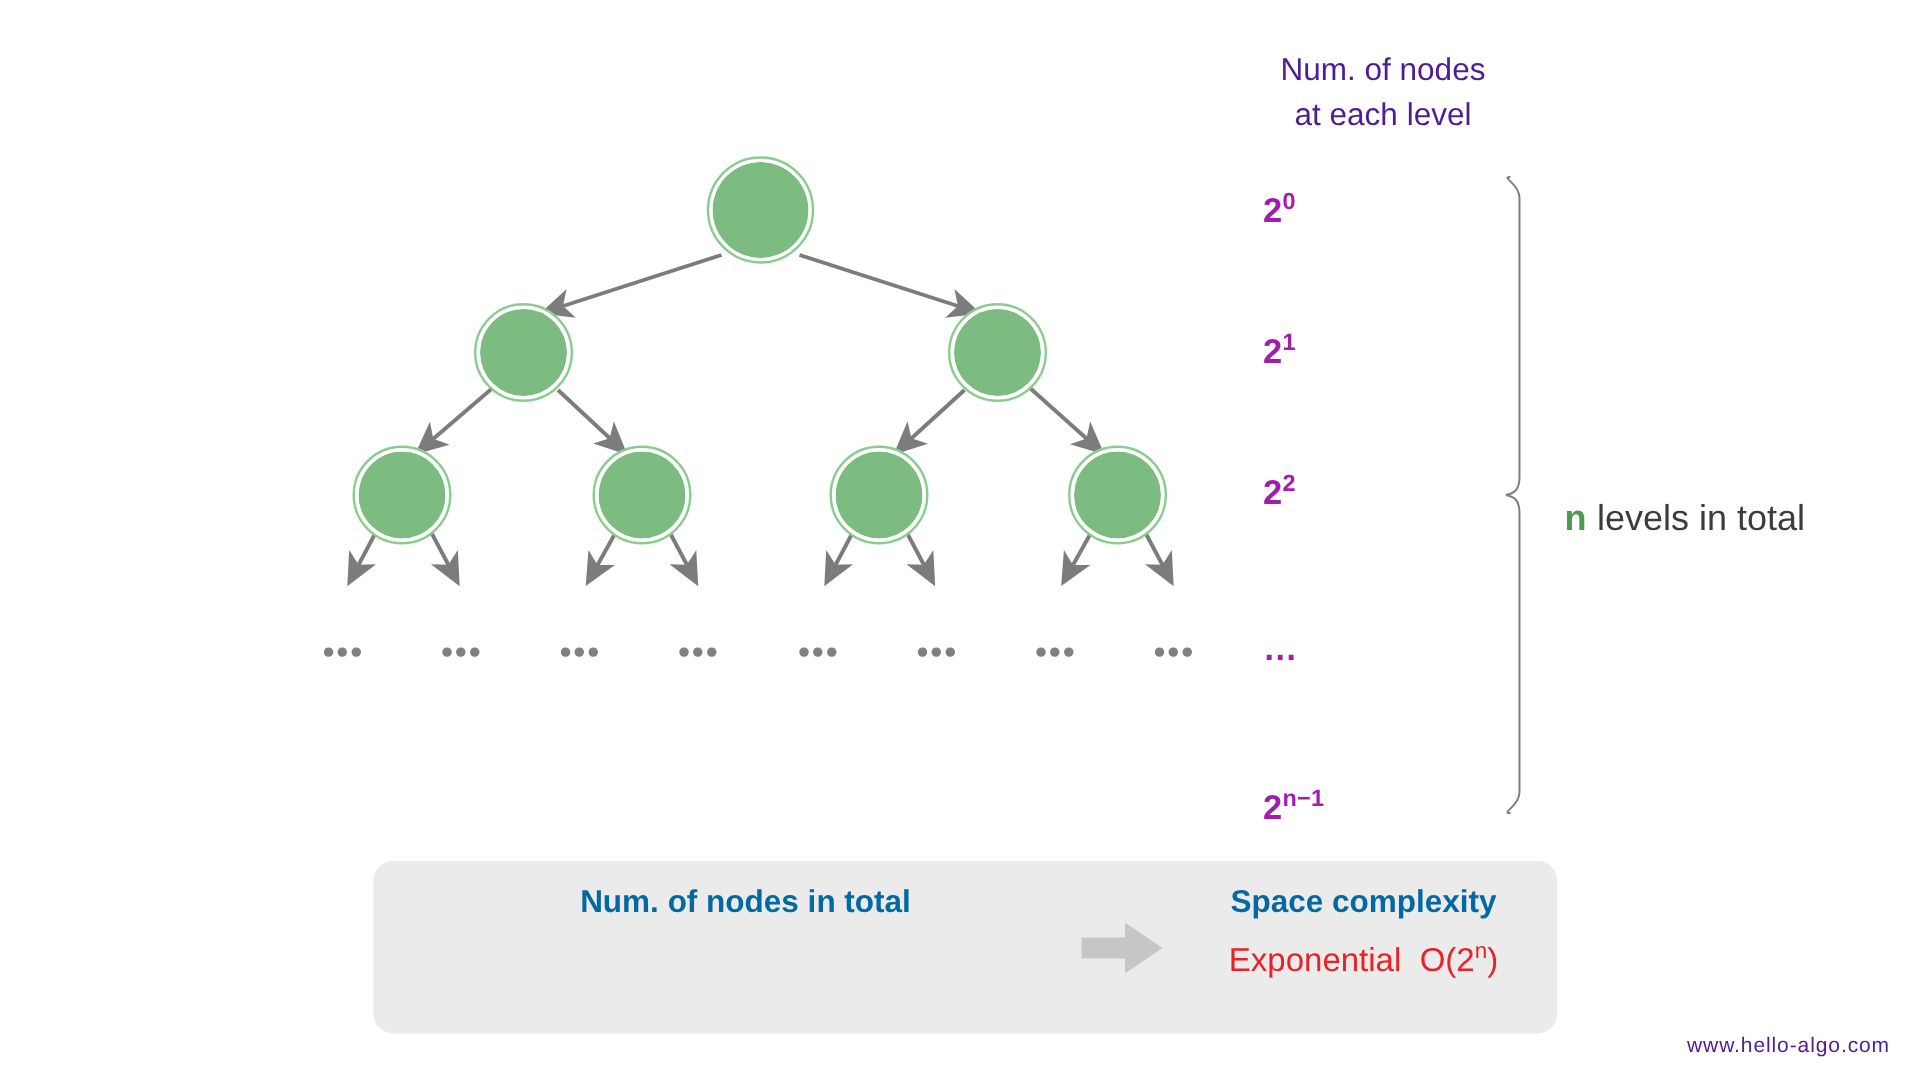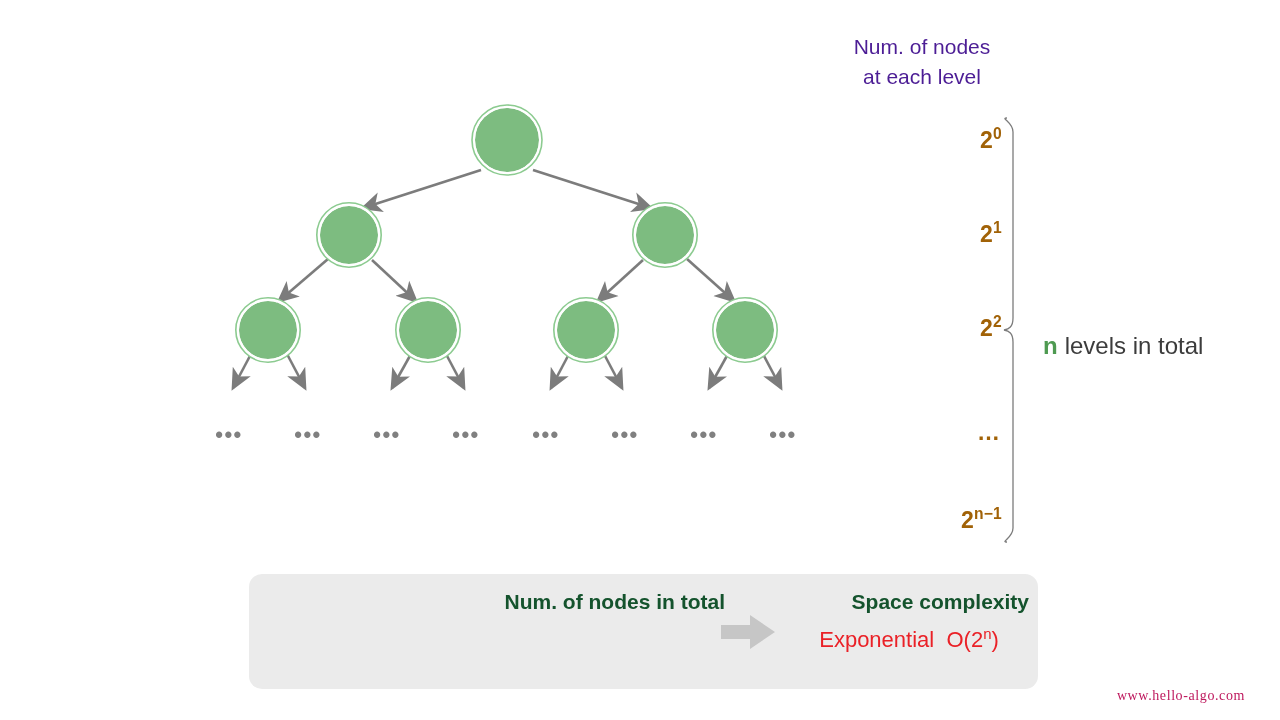--- a/index.html
+++ b/index.html
@@ -41,25 +41,25 @@
     font-size: 21px;
     line-height: 30px;
     color: #4c1d95;
     white-space: pre-line;
   }
 
   
   .level-label {
     position: absolute;
     width: 160px;
-    text-align: right;
+    text-align: left;
     left: 842px;
     font-size: 23px;
     font-weight: bold;
-    color: #a16207;
+    color: #a21caf;
     letter-spacing: 0.2px;
   }
   .level-label sup {
     font-size: 0.68em;
     vertical-align: super;
     line-height: 0;
     font-weight: bold;
   }
   .level-label.dots {
     font-size: 23px;
@@ -112,23 +112,22 @@
   .sum-right {
     position: absolute;
     left: 540px;
     top: 16px;
     width: 240px;
     text-align: center;
   }
   .sum-title {
     font-size: 21px;
     font-weight: bold;
-    color: #14532d;
-    white-space: nowrap;
-    text-align: right;
+    color: #0369a1;
+    white-space: nowrap;
   }
   .sum-formula {
     margin-top: 13px;
     font-size: 22px;
     font-weight: bold;
     color: #4E9A51;
     white-space: nowrap;
   }
   .sum-formula sup {
     font-size: 0.68em;
@@ -162,26 +161,26 @@
     position: absolute;
     left: 470px;
     top: 38px;
     width: 58px;
     height: 40px;
   }
 
   
   #watermark {
     position: absolute;
-    right: 35px;
+    right: 20px;
     bottom: 16px;
-    font-family: Liberation Serif, serif;
+    font-family: Liberation Sans, sans-serif;
     font-size: 14px;
     letter-spacing: 0.6px;
-    color: #be185d;
+    color: #4c1d95;
   }
 </style>
 </head>
 <body>
 
 <div id="stage">
 
   <svg id="tree-svg" viewBox="0 0 1280 720" xmlns="http://www.w3.org/2000/svg">
     <defs>
       <marker id="ah" markerWidth="9" markerHeight="9" refX="7.2" refY="4.5" orient="auto" markerUnits="strokeWidth">
@@ -274,21 +273,21 @@
   <div class="level-label" style="top:127px;">
     <span>2</span><sup>0</sup>
   </div>
   <div class="level-label" style="top:221px;">
     <span>2</span><sup>1</sup>
   </div>
   <div class="level-label" style="top:315px;">
     <span>2</span><sup>2</sup>
   </div>
   <div class="level-label dots" style="top:419px;">…</div>
-  <div class="level-label" style="top:507px;">
+  <div class="level-label" style="top:525px;">
     <span>2</span><sup>n−1</sup>
   </div>
 
   <div class="levels-note">
     <span class="n">n</span><span>levels in total</span>
   </div>
 
   <div id="summary-box">
 
     <div class="sum-left">

